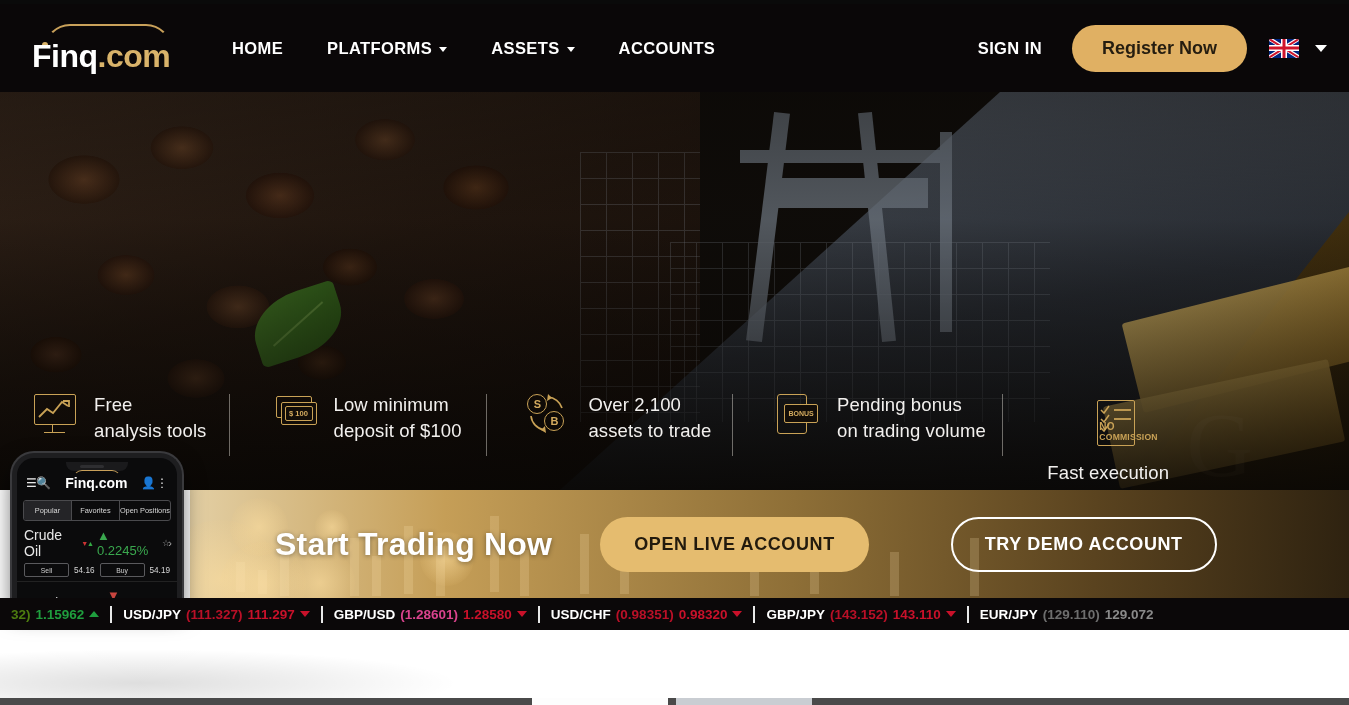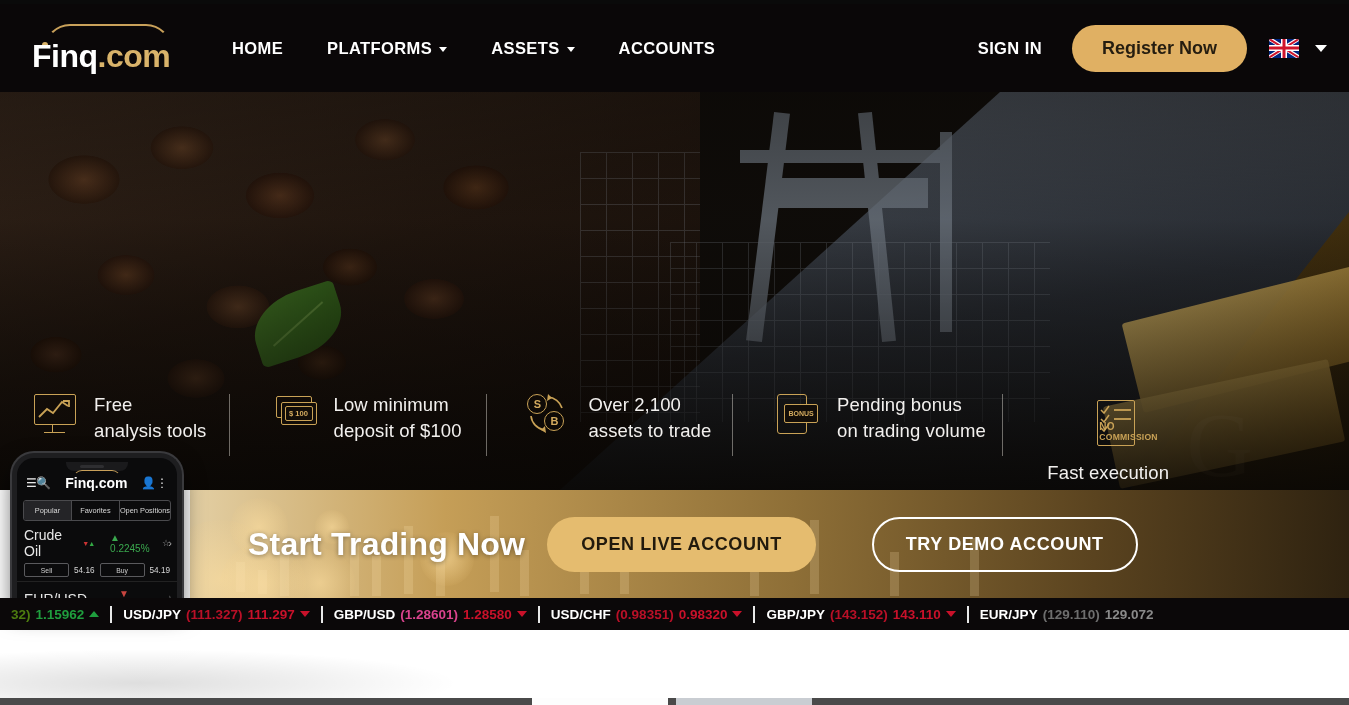--- a/index.html
+++ b/index.html
@@ -135,21 +135,21 @@
   .gi { position:absolute; border:1.8px solid #c9a256; }
 
   
   .cta-band { position:absolute; left:190px; top:490px; width:1159px; height:108px;
     overflow:hidden; z-index:8;
     background:linear-gradient(92deg,#e3cfa4 0%,#c59e57 22%,#8e6f37 52%,#5a431f 78%,#2e2210 100%); }
   .bokeh { position:absolute; border-radius:50%;
     background:radial-gradient(circle, rgba(255,224,160,.55), rgba(255,210,130,.05) 70%); }
   .candle { position:absolute; background:rgba(255,230,180,.20); }
   .cta-inner { position:relative; z-index:3; height:100%; display:flex;
-    align-items:center; padding-left:58px; gap:22px; }
+    align-items:center; padding-left:85px; gap:48px; }
   .cta-title { color:#fff; font-size:32px; font-weight:bold; letter-spacing:.2px;
     text-shadow:0 1px 5px rgba(0,0,0,.4); white-space:nowrap; }
   .btn-live { background:#e5bc6f; color:#221a0d; font-size:18px; font-weight:bold;
     border:none; border-radius:30px; padding:17px 34px; letter-spacing:.6px;
     cursor:pointer; font-family:"Liberation Sans", sans-serif; white-space:nowrap; }
   .btn-demo { background:transparent; color:#fff; font-size:18px; font-weight:bold;
     border:2px solid #fff; border-radius:30px; padding:15px 32px; letter-spacing:.6px;
     cursor:pointer; font-family:"Liberation Sans", sans-serif; white-space:nowrap;
     margin-left:34px; }
 
@@ -173,21 +173,21 @@
     border-radius:3px; overflow:hidden; }
   .ph-tab { flex:1; text-align:center; color:#d8d8d8; font-size:7.4px;
     padding:5px 0; border-right:1px solid #4a4a4d; cursor:pointer;
     white-space:nowrap; }
   .ph-tab:last-child { border-right:none; }
   .ph-tab.sel { background:#242427; }
   .ph-row { padding:6px 7px 4px; border-bottom:1px solid #222; position:relative; }
   .ph-r1 { display:flex; align-items:center; gap:4px; }
   .ph-name { color:#e6e6e6; font-size:14px; }
   .ph-arrows { font-size:7px; letter-spacing:-1px; }
-  .ph-pct { font-size:10px; margin-left:12px; }
+  .ph-pct { font-size:13px; }
   .ph-star { margin-left:auto; color:#9a9a9a; font-size:9px; }
   .ph-r2 { display:flex; align-items:center; gap:5px; margin-top:4px; }
   .ph-btn { border:1px solid #5a5a5d; border-radius:2px; color:#cfcfcf;
     font-size:6.8px; padding:2.5px 0; width:46px; text-align:center;
     cursor:pointer; }
   .ph-val { color:#d6d6d6; font-size:8.2px; }
   .ph-chev { position:absolute; right:5px; top:16px; color:#aaa; font-size:11px; }
 
   
   .ticker { position:absolute; left:0; top:598px; width:1349px; height:32px;

